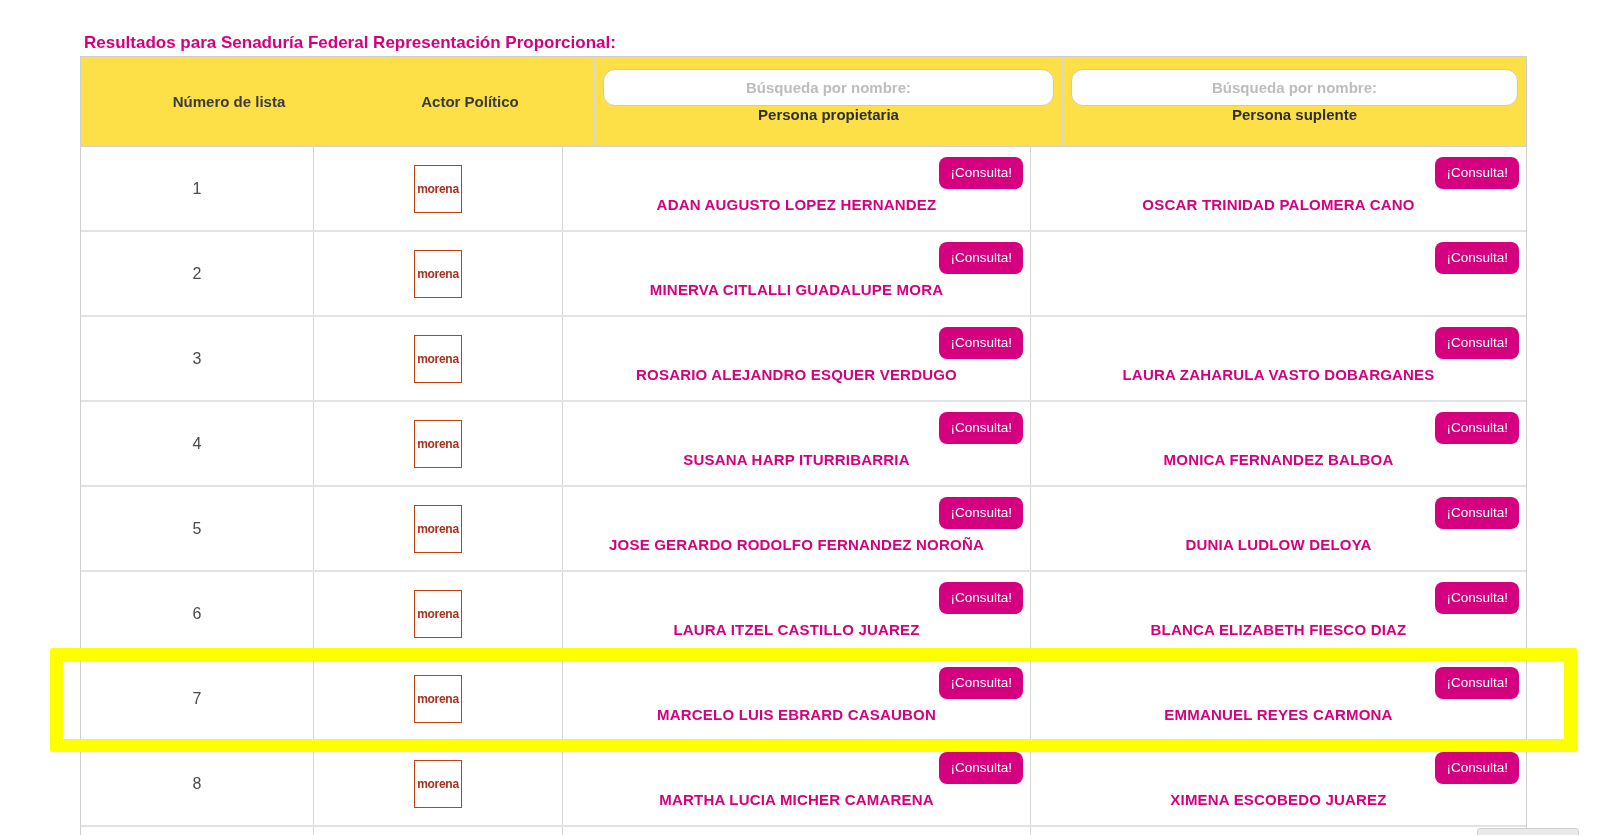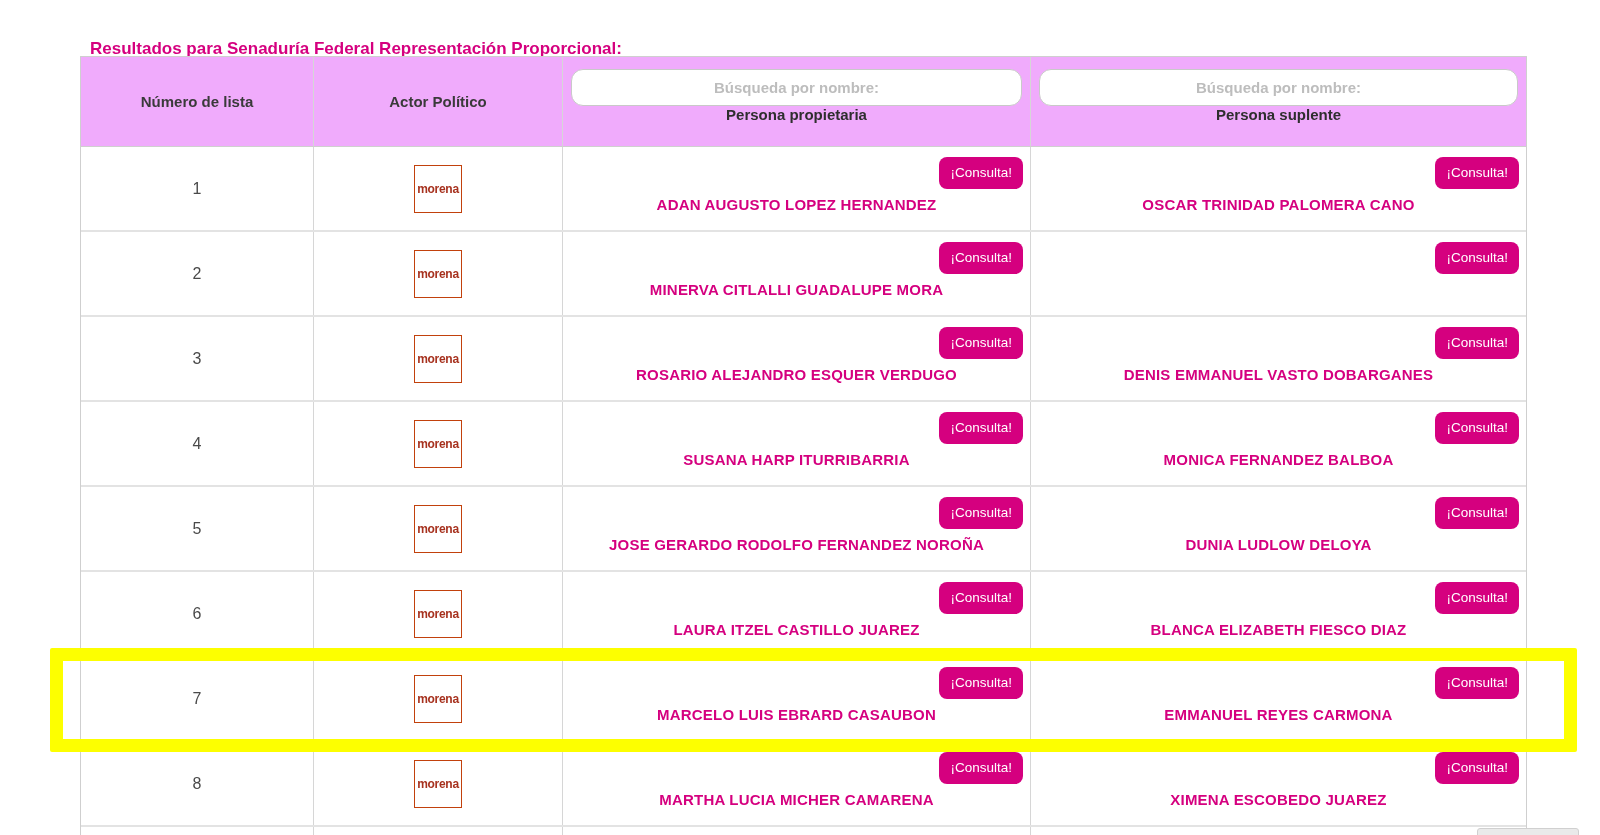--- a/index.html
+++ b/index.html
@@ -2,30 +2,31 @@
 <html><head>
 <meta charset="utf-8">
 <style>
   html, body { margin:0; padding:0; }
   body {
     width:1600px; height:835px; overflow:hidden; position:relative;
     background:#ffffff;
     font-family:"Liberation Sans", sans-serif;
   }
   .title {
-    position:absolute; left:80px; top:30px; margin:10px;
+    position:absolute; left:80px; top:30px; margin:4px;
     font-size:17px; line-height:1.1; font-weight:700; color:#d5007f;
   }
   .table {
     position:absolute; left:80px; top:56px; width:1447px;
     border:1px solid #cfcfcf; box-sizing:border-box; background:#fff;
   }
   .thead {
-    display:flex; height:89px; background:#f0abfc;
+    display:flex; height:89px; background:#fde047;
     border-bottom:1px solid #cfcfcf;
+    padding-left:32px;
   }
   .tr {
     display:flex; height:85px; background:#fff; position:relative;
     border-bottom:2px solid #e3e3e3; box-sizing:border-box;
   }
   .tr.partial { height:30px; border-bottom:none; }
   .th, .td {
     box-sizing:border-box; border-right:1px solid #d6d6d6; position:relative;
   }
   .th:last-child, .td:last-child { border-right:none; }
@@ -137,21 +138,21 @@
         <div class="morena-logo">
             <span>morena</span>
           </div>
       </div>
       <div class="td col-p1">
         <button class="consulta">¡Consulta!</button>
         <div class="person-name">ROSARIO ALEJANDRO ESQUER VERDUGO</div>
       </div>
       <div class="td col-p2">
         <button class="consulta">¡Consulta!</button>
-        <div class="person-name">DENIS EMMANUEL VASTO DOBARGANES</div>
+        <div class="person-name">LAURA ZAHARULA VASTO DOBARGANES</div>
       </div>
     </div>
 
     <div class="tr">
       <div class="td col-num">4</div>
       <div class="td col-actor">
         <div class="morena-logo">
             <span>morena</span>
           </div>
       </div>

